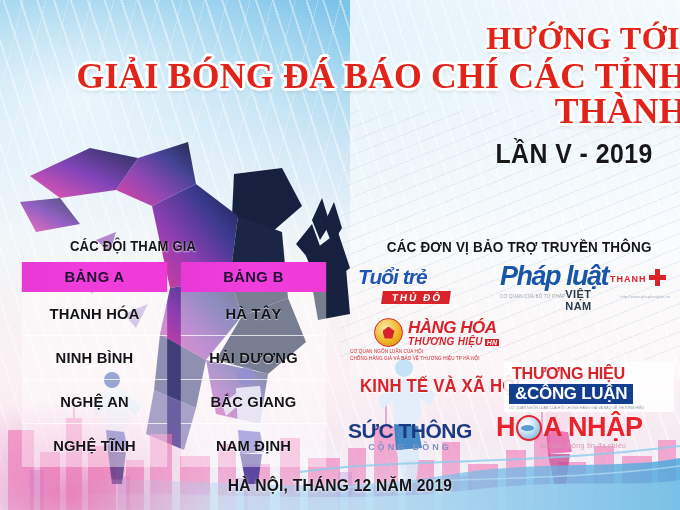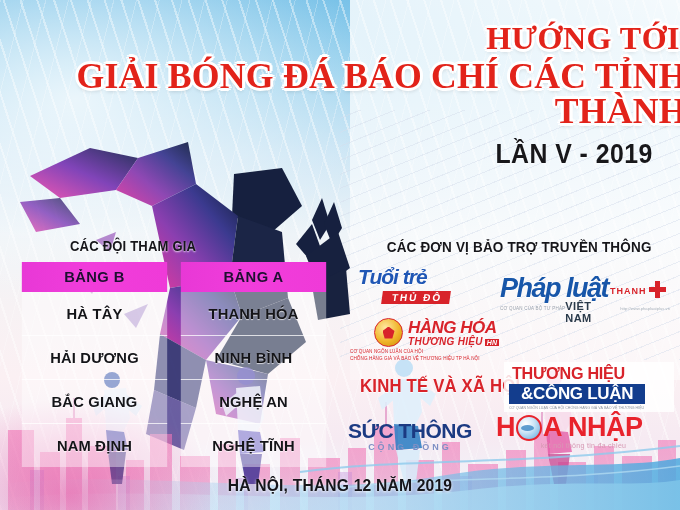--- a/index.html
+++ b/index.html
@@ -125,21 +125,20 @@
     font-weight:bold;font-size:10px;letter-spacing:2px;padding:1px 8px 1px 10px;
     display:inline-block;transform:skewX(-8deg);
   }
   
   #logo-phapluat{left:156px;top:2px;width:170px;}
   .pl-row{display:flex;align-items:flex-end;}
   .pl-main{
     color:#1756a9;font-weight:bold;font-size:27px;font-style:italic;
     letter-spacing:-1.5px;line-height:.95;
     text-shadow:0 1px 0 rgba(255,255,255,.9);
-    margin-top:12px;
   }
   .pl-plus{
     color:#d8232a;font-weight:bold;font-size:9px;letter-spacing:1px;
     margin-left:2px;margin-bottom:6px;
   }
   .pl-cross{
     position:relative;width:17px;height:17px;margin-left:2px;margin-bottom:4px;
   }
   .pl-cross::before,.pl-cross::after{
     content:"";position:absolute;background:#d8232a;
@@ -181,21 +180,21 @@
     color:#d8232a;font-weight:bold;font-size:18px;letter-spacing:.2px;
     transform:scaleX(.93);display:inline-block;
     text-shadow:0 1px 0 rgba(255,255,255,.85);
   }
   
   #logo-congluan{left:160px;top:100px;width:170px;}
   .cl-box{background:rgba(255,255,255,.85);padding:3px 5px 2px;display:inline-block;}
   .cl-1{color:#d8232a;font-weight:bold;font-size:17px;letter-spacing:-.3px;line-height:1;transform:scaleX(.95);display:inline-block;}
   .cl-2{
     background:#133d8d;color:#fff;font-weight:bold;font-size:17px;
-    letter-spacing:-.3px;padding:1px 12px;margin-top:1px;display:inline-block;line-height:1.05;
+    letter-spacing:-.3px;padding:1px 6px;margin-top:1px;display:inline-block;line-height:1.05;
   }
   .cl-3{color:#8b94a0;font-size:3.6px;margin-top:2px;white-space:nowrap;}
   
   #logo-suckhoe{left:4px;top:158px;}
   .sk-1{color:#1b3a82;font-weight:bold;font-size:21px;letter-spacing:-.5px;line-height:1;}
   .sk-2{color:#7f8fc4;font-weight:bold;font-size:9px;letter-spacing:3px;text-align:center;margin-top:1px;}
   
   #logo-hoanhap{left:152px;top:152px;width:175px;}
   .hn-row{display:flex;align-items:center;line-height:1;}
   .hn-t{color:#e8232c;font-weight:bold;font-size:27px;letter-spacing:-.5px;}
@@ -389,32 +388,32 @@
   <div class="title-wrap">
     <div class="t1">HƯỚNG TỚI</div>
     <div class="t2">GIẢI BÓNG ĐÁ BÁO CHÍ CÁC TỈNH THÀNH</div>
     <div class="t3">LẦN V - 2019</div>
   </div>
 
   <div class="sec-head" id="teams-head">CÁC ĐỘI THAM GIA</div>
 
   <div class="teams">
     <div class="col">
+      <div class="grp-head">BẢNG A</div>
+      <div class="cell">THANH HÓA</div>
+      <div class="cell">NINH BÌNH</div>
+      <div class="cell">NGHỆ AN</div>
+      <div class="cell">NGHỆ TĨNH</div>
+    </div>
+    <div class="col">
       <div class="grp-head">BẢNG B</div>
       <div class="cell">HÀ TÂY</div>
       <div class="cell">HẢI DƯƠNG</div>
       <div class="cell">BẮC GIANG</div>
       <div class="cell">NAM ĐỊNH</div>
-    </div>
-    <div class="col">
-      <div class="grp-head">BẢNG A</div>
-      <div class="cell">THANH HÓA</div>
-      <div class="cell">NINH BÌNH</div>
-      <div class="cell">NGHỆ AN</div>
-      <div class="cell">NGHỆ TĨNH</div>
     </div>
   </div>
 
   <div class="sec-head" id="sponsors-head">CÁC ĐƠN VỊ BẢO TRỢ TRUYỀN THÔNG</div>
 
   <div class="sponsors">
 
     <div class="logo" id="logo-tuoitre">
       <div class="tt-main">Tuổi trẻ</div>
       <div class="tt-bar">THỦ ĐÔ</div>

